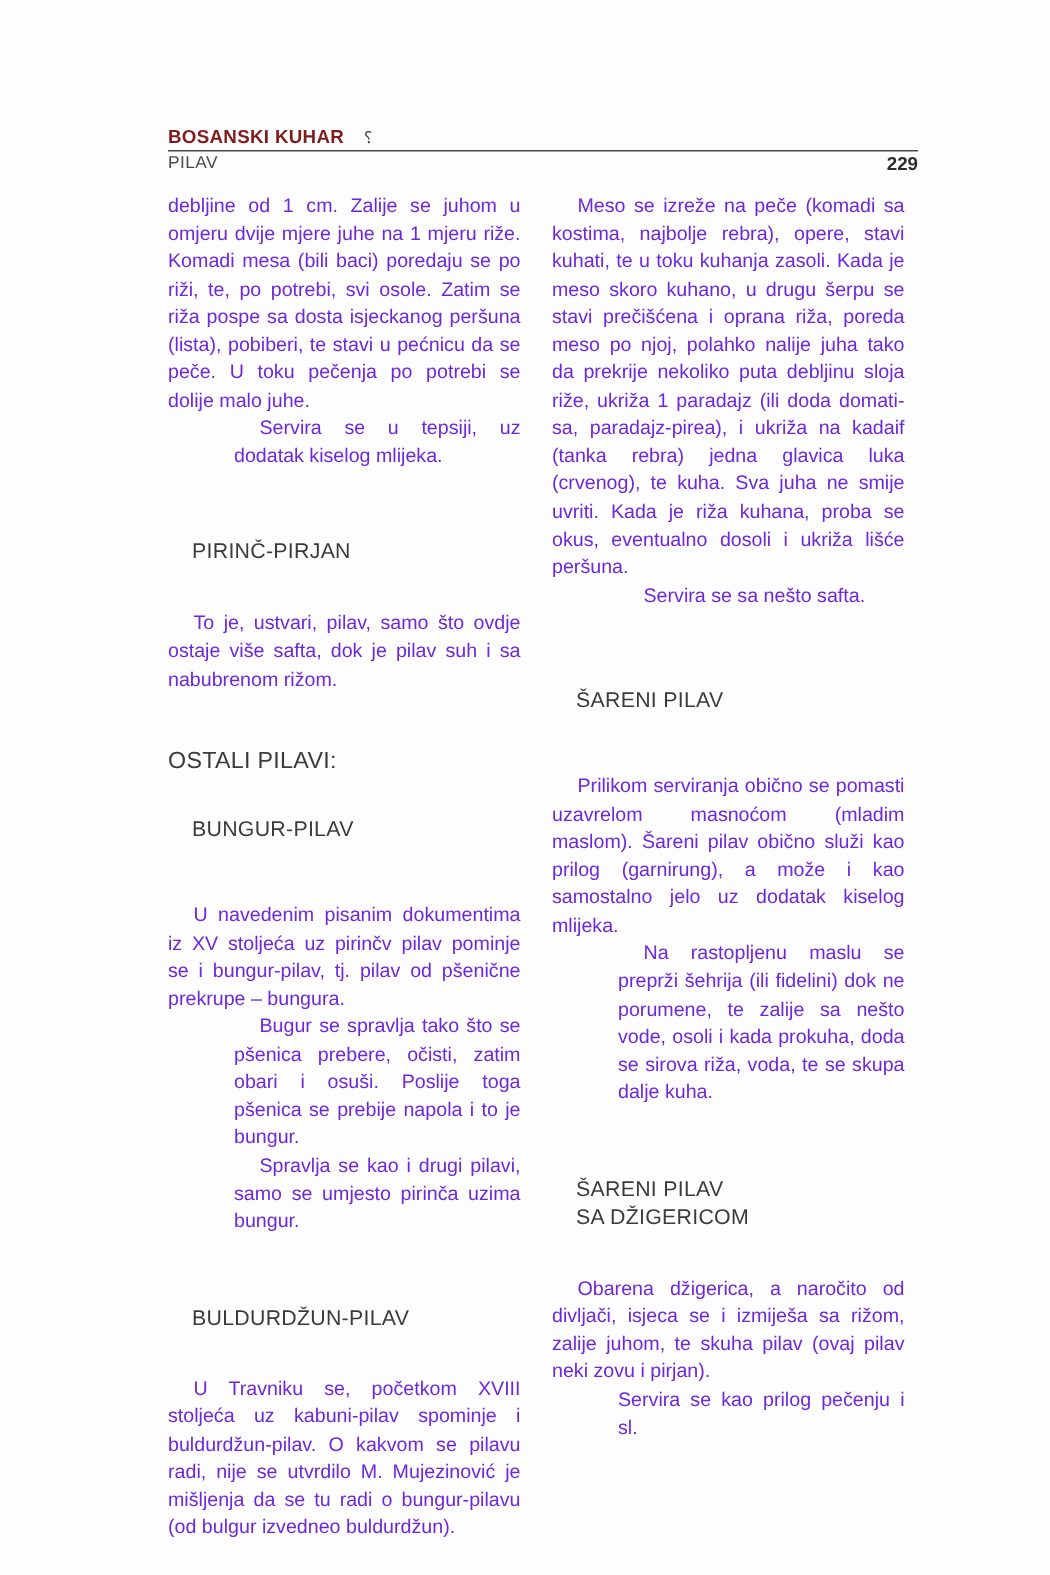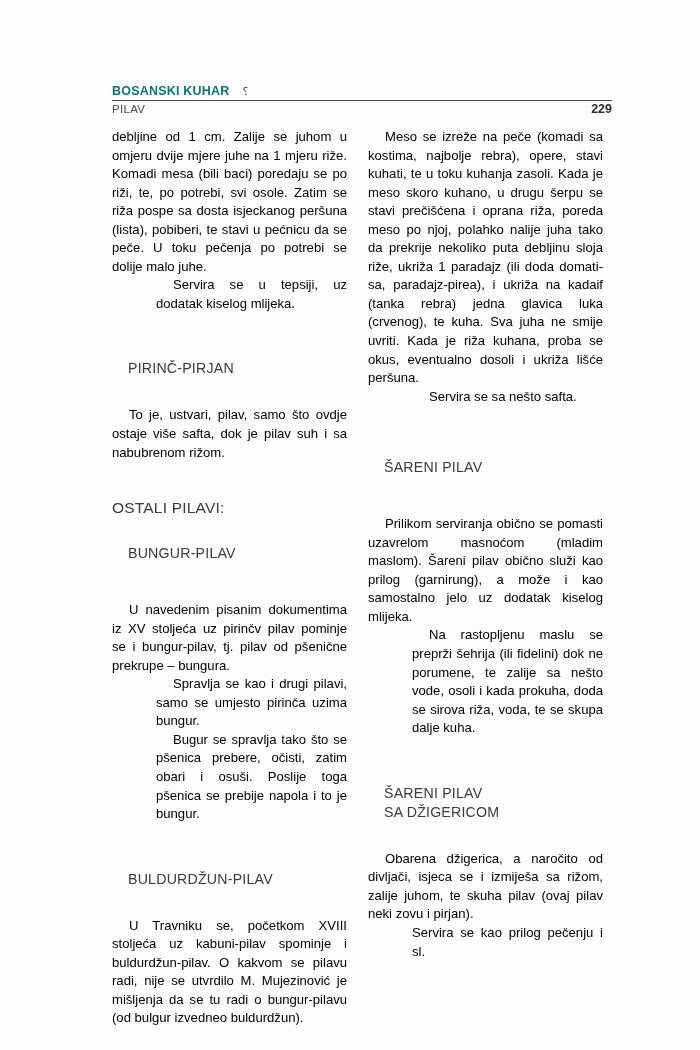--- a/index.html
+++ b/index.html
@@ -31,21 +31,21 @@
     position: relative;
     height: 15px;
   }
   .rh-book {
     position: absolute;
     left: 0;
     top: 0;
     font-size: 12.5px;
     font-weight: bold;
     letter-spacing: 0.2px;
-    color: #0f766e;
+    color: #7f1d1d;
     white-space: nowrap;
   }
   .rh-tick {
     position: absolute;
     left: 131px;
     top: -1px;
     font-size: 11px;
     color: #3a3a3a;
   }
   .rh-rule {
@@ -87,21 +87,21 @@
   }
   .col-left  { left: 0; }
   .col-right { left: 256px; }
 
   p.body {
     margin: 0 0 0 0;
     font-size: 13.1px;
     line-height: 18.55px;
     text-align: justify;
     text-indent: 17px;
-    color: #000000;
+    color: #6d28d9;
     word-spacing: 0px;
     hyphens: manual;
   }
   p.body.noindent { text-indent: 0; }
   p.body + p.body { margin-top: 0; margin-left: 44px; }
 
   h2.section-title {
     margin: 0;
     font-size: 15.5px;
     font-weight: normal;
@@ -160,22 +160,22 @@
 
       <h2 class="section-title">OSTALI PILAVI:</h2>
 
       <div class="sp-ostali-gap"></div>
 
       <h3 class="recipe-title">BUNGUR-PILAV</h3>
 
       <div class="sp-after-para"></div>
 
       <p class="body">U navedenim pisanim dokumentima iz XV stoljeća uz pirinčv pilav pominje se i bungur-pilav, tj. pilav od pšenične prekrupe – bungura.</p>
+      <p class="body">Bugur se spravlja tako što se pšenica prebere, očisti, zatim obari i osuši. Poslije toga pšenica se prebije napola i to je bungur.</p>
       <p class="body">Spravlja se kao i drugi pilavi, samo se umjesto pirinča uzima bungur.</p>
-      <p class="body">Bugur se spravlja tako što se pšenica prebere, očisti, zatim obari i osuši. Poslije toga pšenica se prebije napola i to je bungur.</p>
 
       <div class="sp-before-title"></div>
 
       <h3 class="recipe-title">BULDURDŽUN-PILAV</h3>
 
       <div class="sp-title-gap"></div>
 
       <p class="body">U Travniku se, početkom XVIII stoljeća uz kabuni-pilav spominje i buldurdžun-pilav. O kakvom se pilavu radi, nije se utvrdilo M. Mujezinović je mišljenja da se tu radi o bungur-pilavu (od bulgur izvedneo buldurdžun).</p>
     </div>
 

